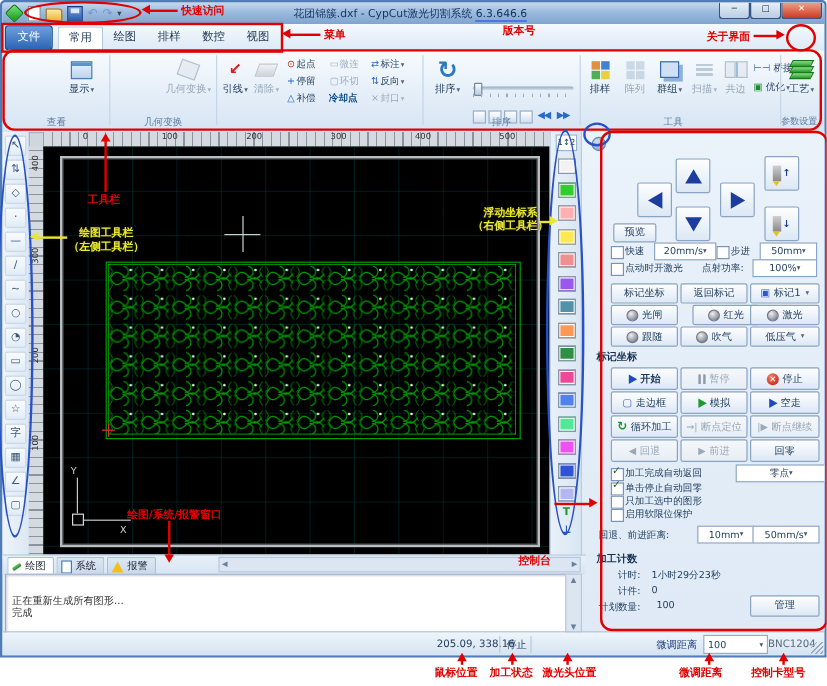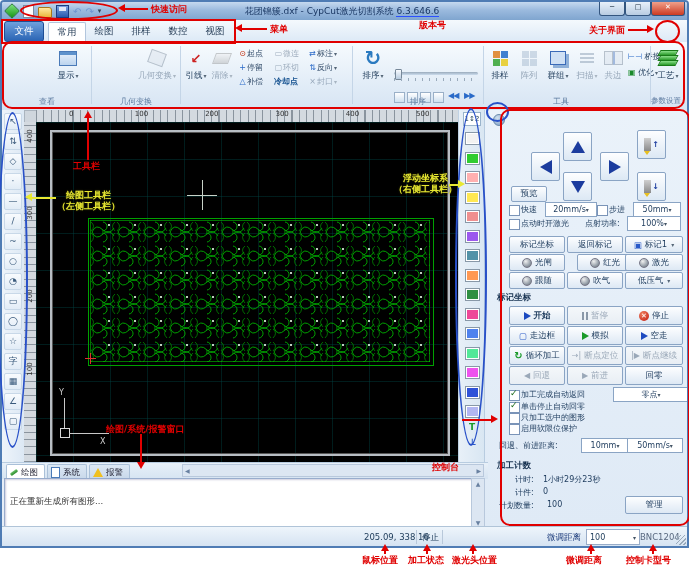--- a/index.html
+++ b/index.html
@@ -548,20 +548,21 @@
           <span class="warnic"></span>
           <span>报警</span>
         </div>
     </div>
     <div class="hscroll">
         <span>◀</span>
         <span>▶</span>
       </div>
     <div class="logbox">
       <div>正在重新生成所有图形...</div>
+      <div>完成</div>
     </div>
     <div class="vscroll">
         <span>▲</span>
         <span>▼</span>
       </div>
 
     <div class="statusbar">
       <div class="abs" style="left:362px;top:5px;">205.09, 338.16</div>
       <div class="sb-sep" style="left:414px;"></div>
       <div class="abs" style="left:420px;top:5px;">停止</div>

